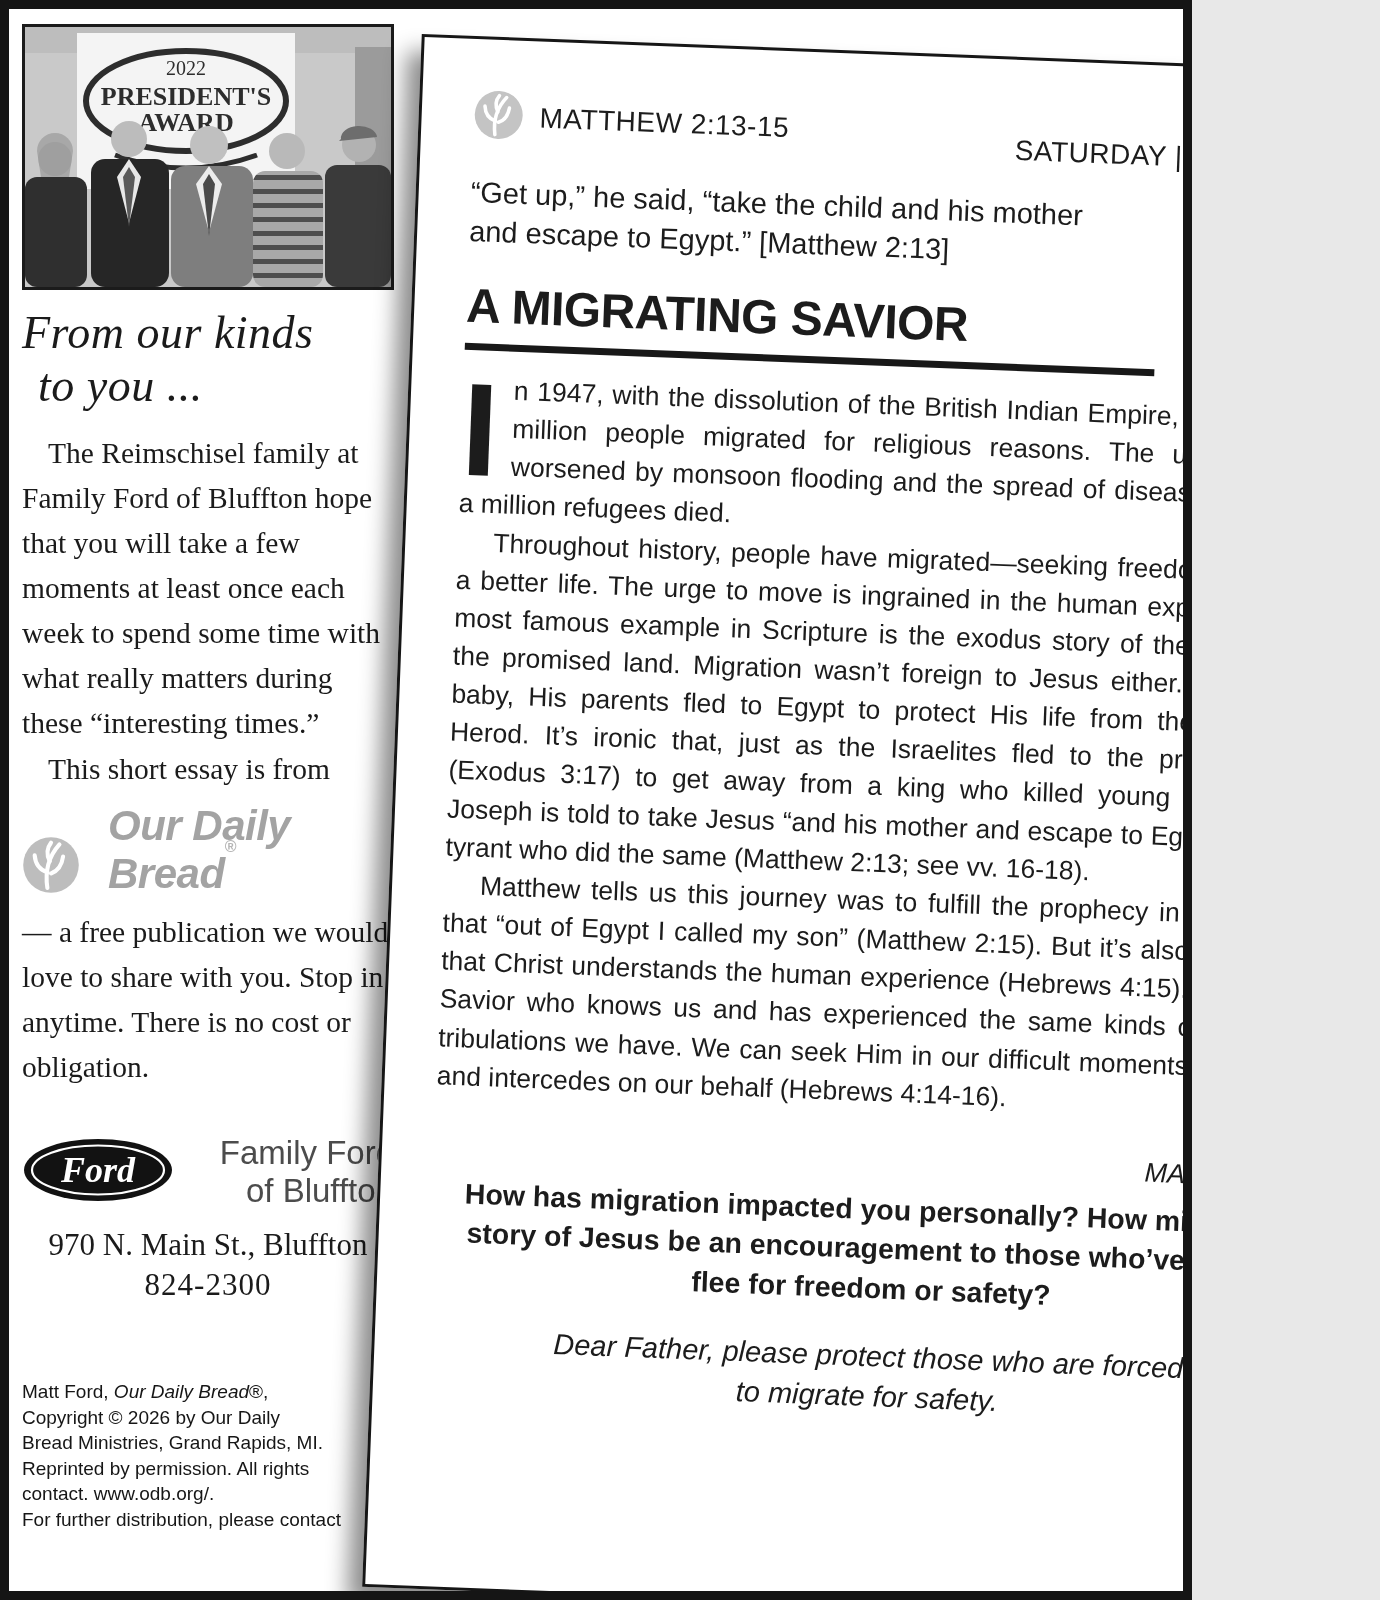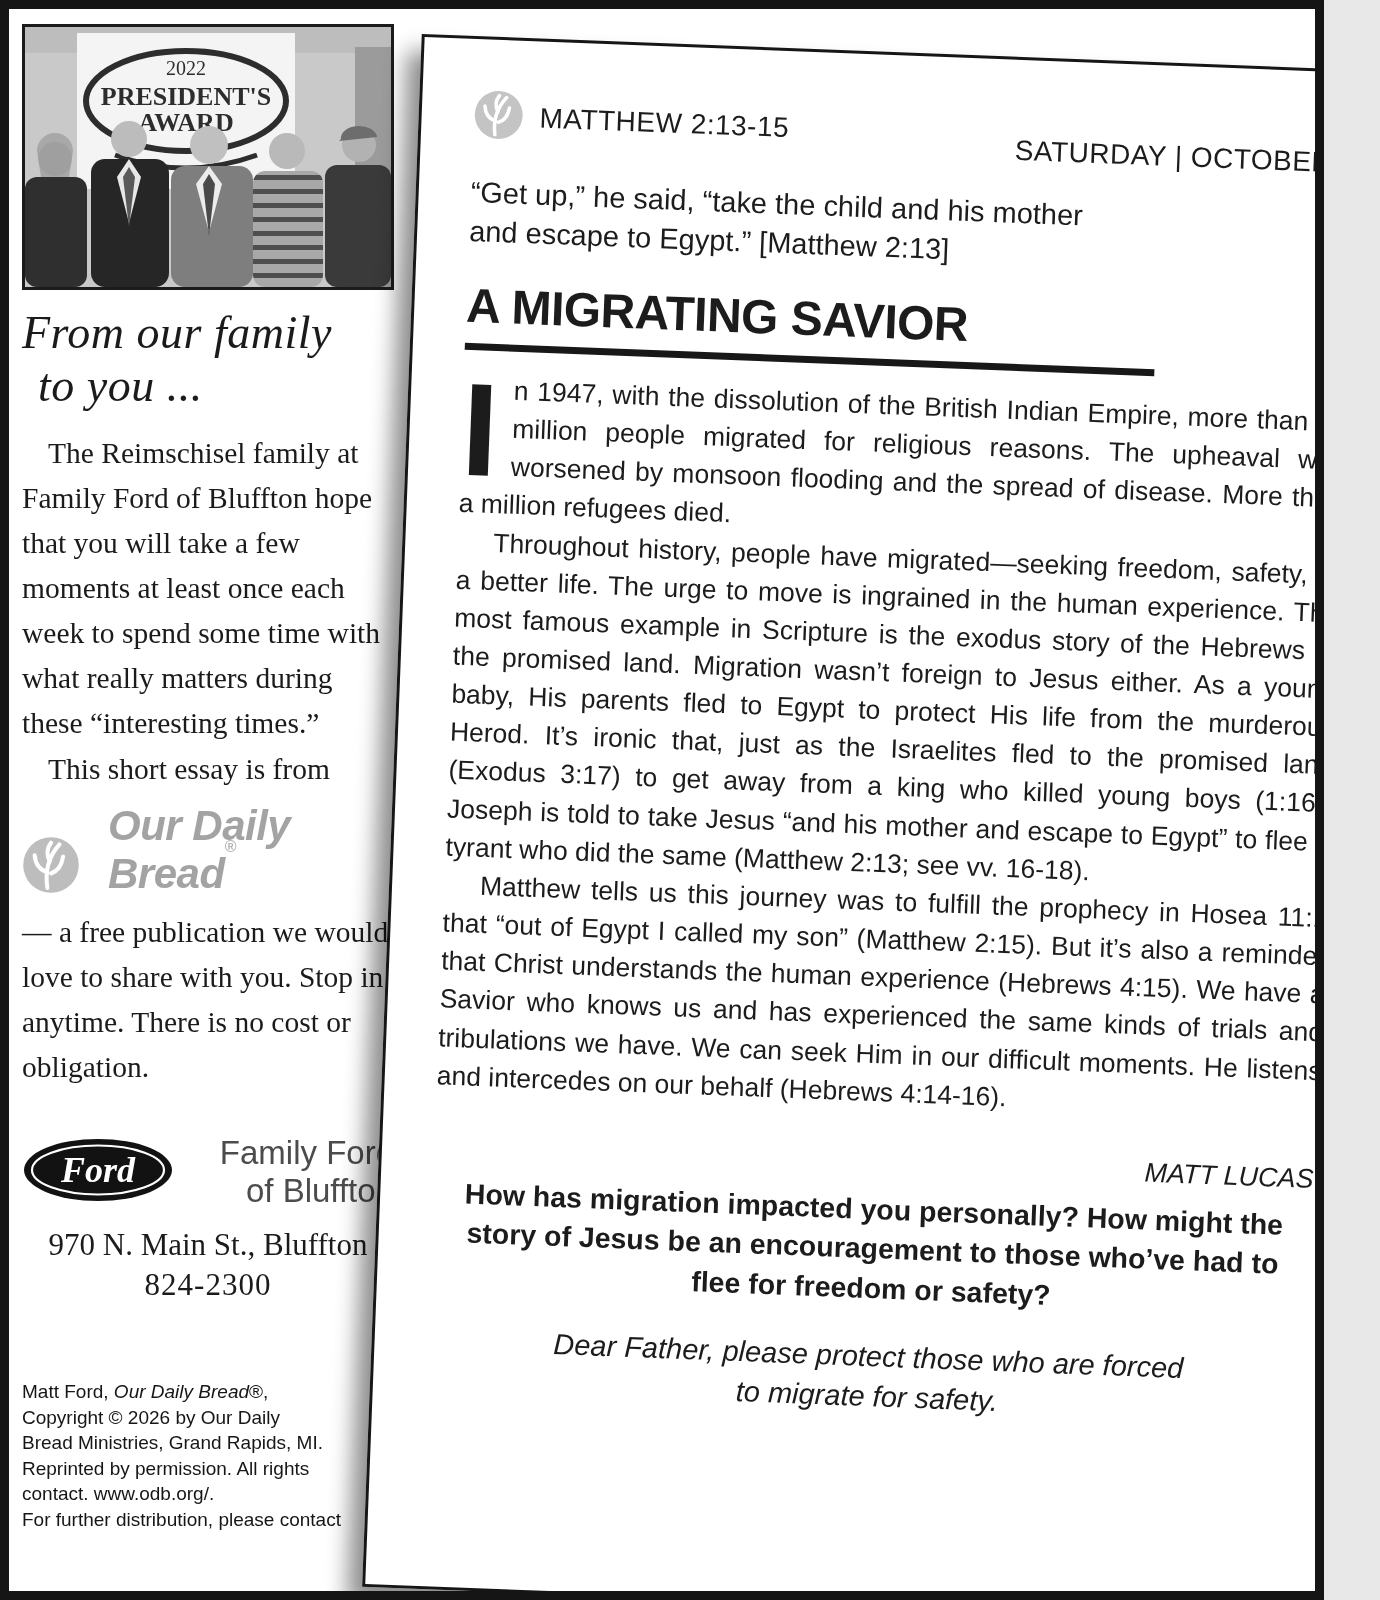--- a/index.html
+++ b/index.html
@@ -1,18 +1,18 @@
 <!DOCTYPE html>
 <html><head>
 <meta charset="utf-8">
 <style>
   html,body{margin:0;padding:0;background:#e8e8e8;}
   .canvas{
     position:relative;
-    width:1324px;height:1600px;
+    width:1192px;height:1600px;
     background:#ffffff;
     border:9px solid #151515;
     box-sizing:border-box;
     overflow:hidden;
     font-family:"Liberation Serif",serif;
     color:#1b1b1b;
   }
 
   
   .left-col{position:absolute;left:13px;top:15px;width:372px;}
@@ -108,21 +108,21 @@
           <circle cx="262" cy="124" r="18" fill="#b9b9b9"></circle>
           <rect x="228" y="144" width="70" height="116" rx="12" fill="url(#stripes)"></rect>
           <circle cx="334" cy="118" r="17" fill="#b2b2b2"></circle>
             <path d="M316 112 a18 12 0 0 1 36 -2 l-38 4 z" fill="#6d6d6d"></path>
           <rect x="300" y="138" width="66" height="122" rx="12" fill="#3a3a3a"></rect>
         </g>
       </svg>
     </div>
 
     <div class="family-heading">
-      <div>From our family</div>
+      <div>From our kinds</div>
       <div class="l2">to you ...</div>
     </div>
 
     <div class="intro-para">The Reimschisel family at Family Ford of Bluffton hope that you will take a few moments at least once each week to spend some time with what really matters during these “interesting times.”</div>
     <div class="essay-note">This short essay is from</div>
 
     <div class="odb-logo-row">
       <span>
         <svg width="58" height="58" viewBox="0 0 48 48">
           <circle cx="24" cy="24" r="23" fill="#bdbdbd"></circle>

